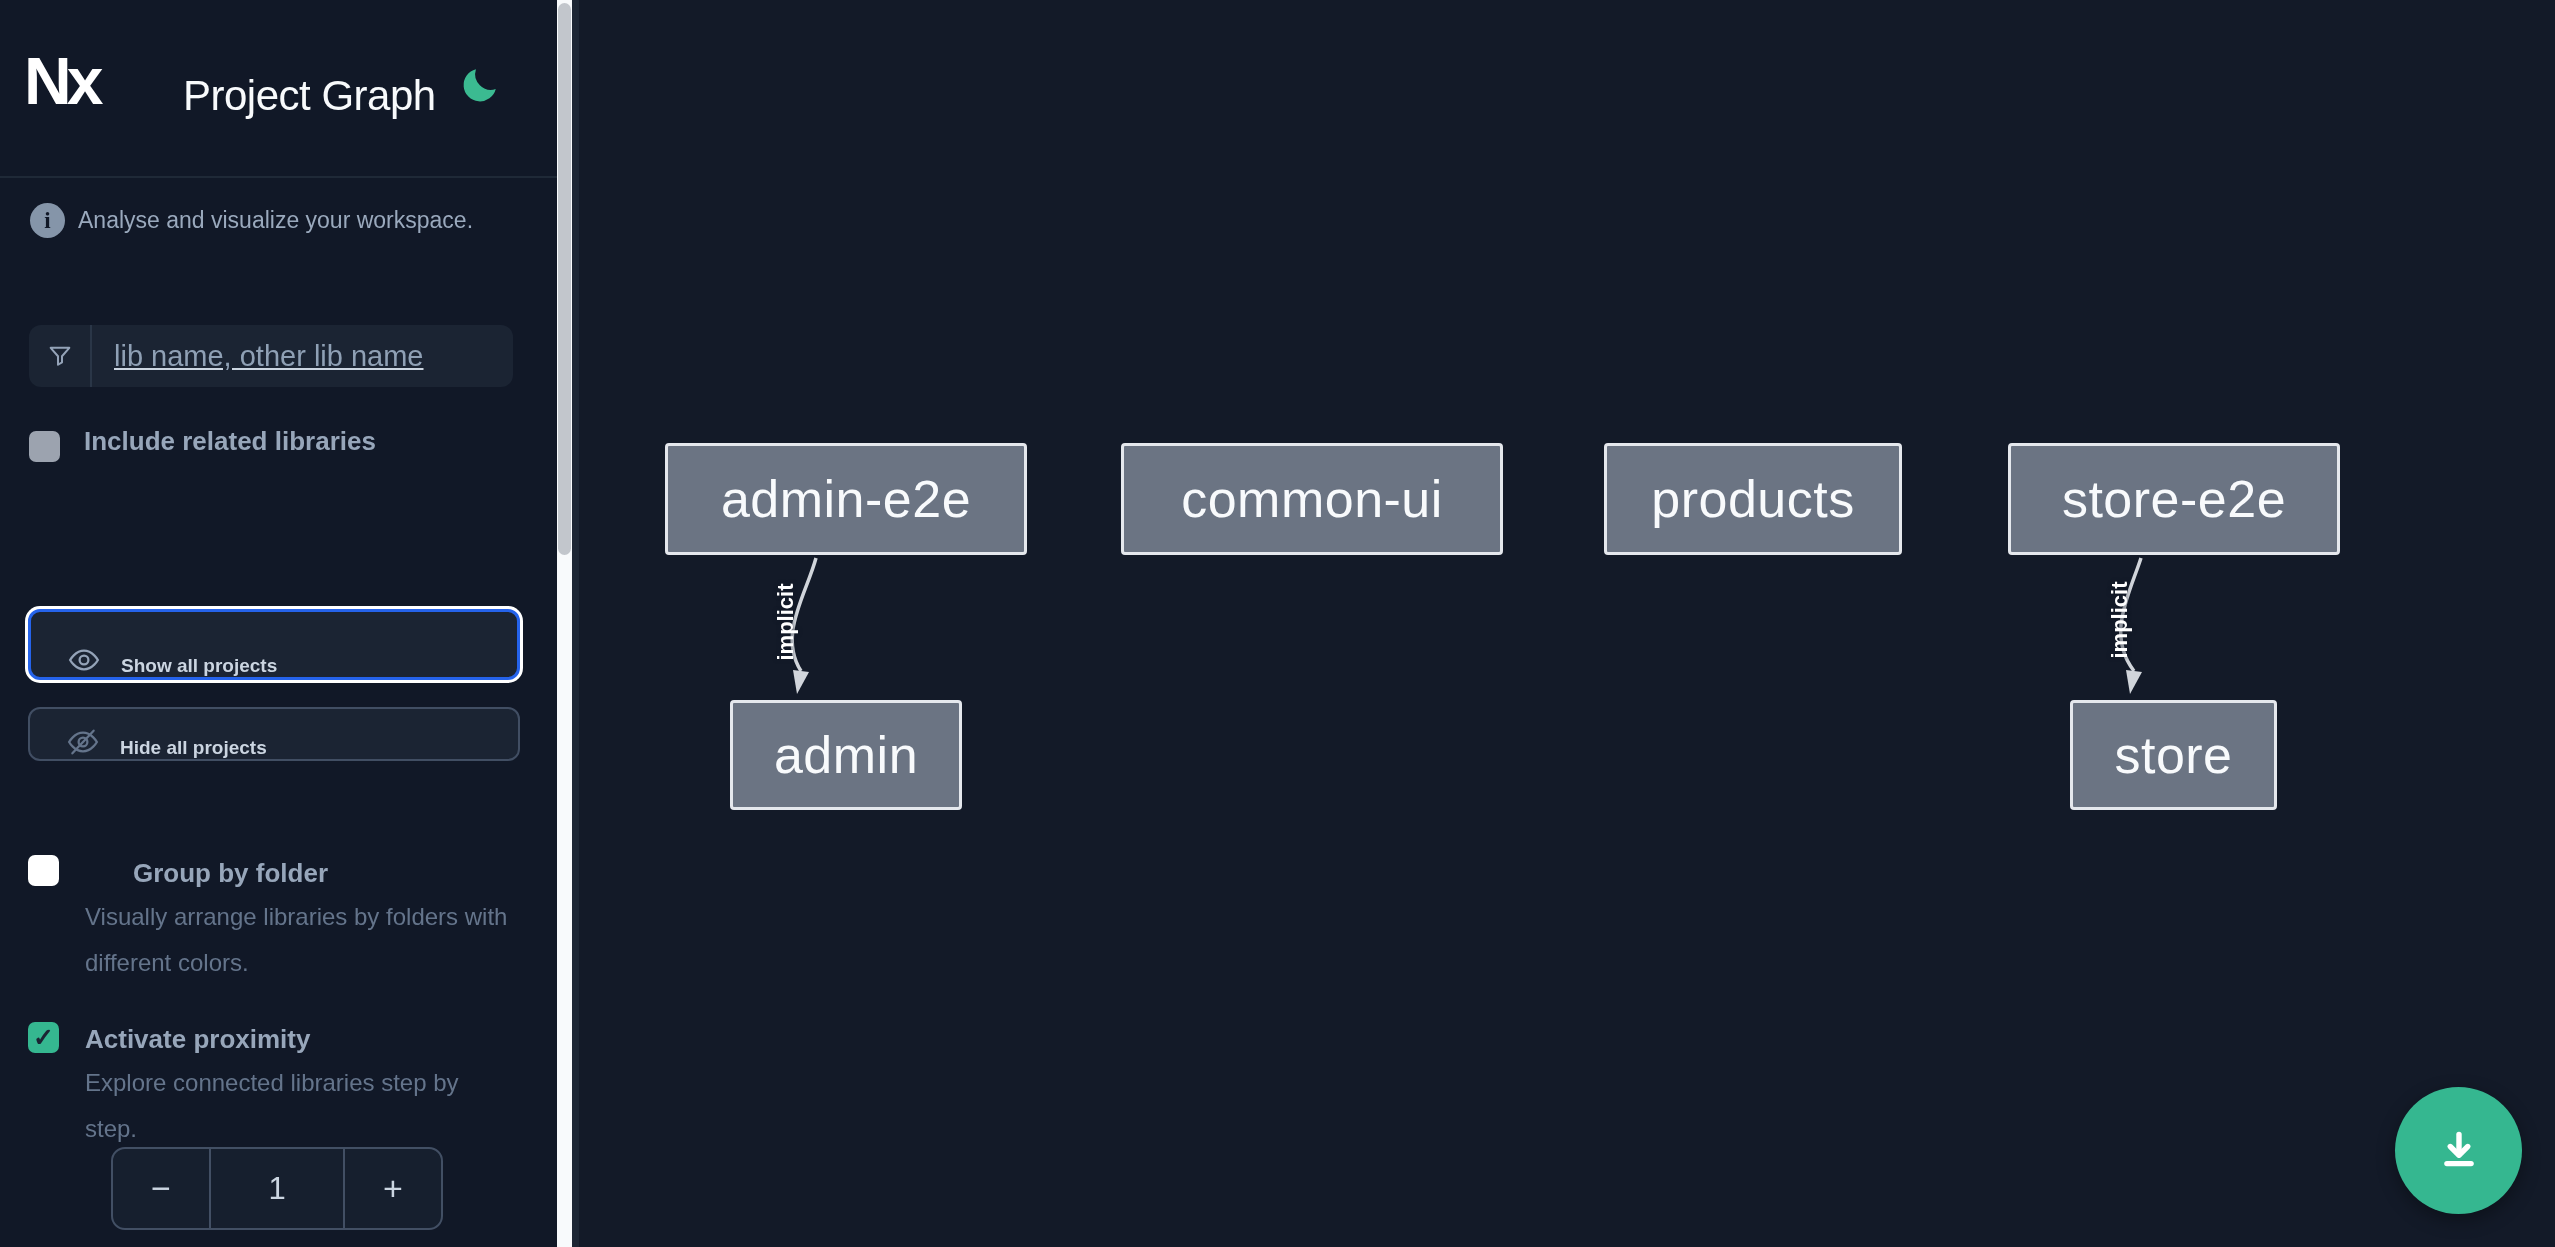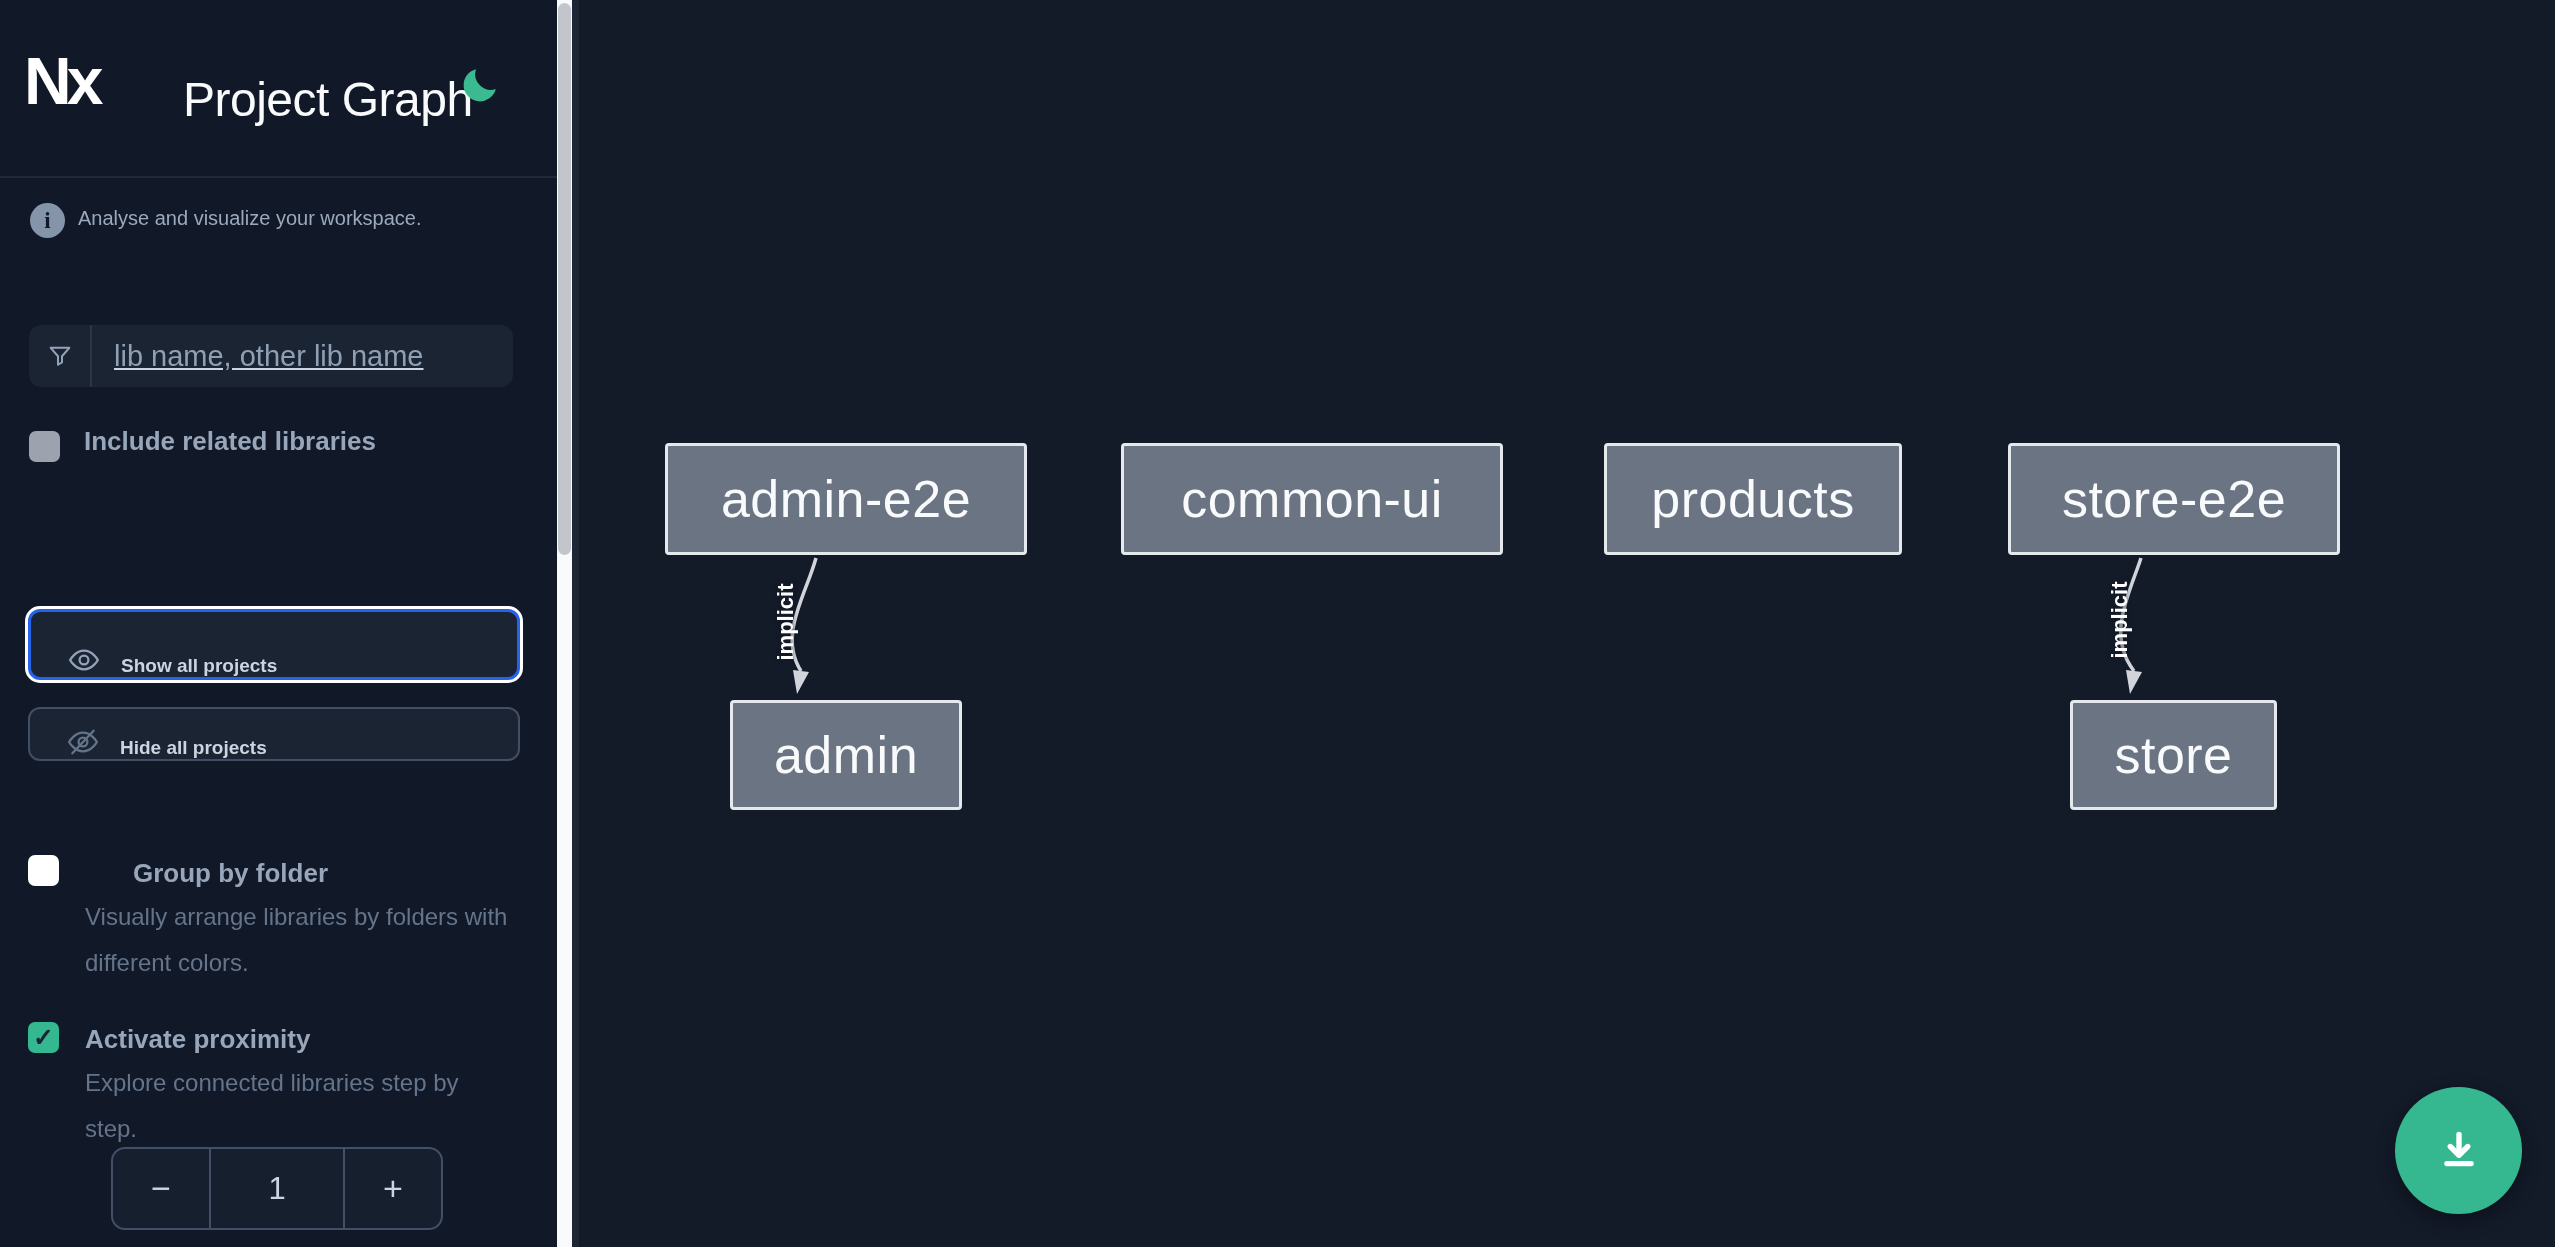--- a/index.html
+++ b/index.html
@@ -5,29 +5,29 @@
   * { margin:0; padding:0; box-sizing:border-box; }
   html,body { width:2555px; height:1247px; overflow:hidden; background:#131a28;
               font-family:"Liberation Sans", sans-serif; }
   .abs { position:absolute; }
 
   
   #sidebar { position:absolute; left:0; top:0; width:557px; height:1247px; background:#111827; }
 
   .logo { left:24px; top:48px; font-size:66px; font-weight:800; color:#ffffff;
           letter-spacing:-5px; line-height:1; }
-  .app-title { left:183px; top:72px; font-size:48px; font-weight:500; color:#f8fafc; letter-spacing:-0.5px; }
+  .app-title { left:183px; top:72px; font-size:42px; font-weight:500; color:#f8fafc; letter-spacing:-0.5px; }
   .moon-btn { left:456px; top:62px; width:48px; height:48px; background:none; border:none; cursor:pointer; }
   .header-divider { left:0; top:176px; width:557px; height:2px; background:#1f2937; }
 
   .info-icon { left:30px; top:203px; width:35px; height:35px; border-radius:50%;
                background:#8595a9; color:#111827; font-weight:800; font-size:23px;
                font-family:"Liberation Serif", serif;
                display:flex; align-items:center; justify-content:center; }
-  .info-text { left:78px; top:207px; width:460px; font-size:20px; color:#9aa9bd; }
+  .info-text { left:78px; top:207px; width:460px; font-size:23px; color:#9aa9bd; }
 
   .search-box { left:29px; top:325px; width:484px; height:62px; background:#1b2433;
                 border-radius:12px; display:flex; align-items:stretch; overflow:hidden; }
   .search-icon-cell { width:64px; display:flex; align-items:center; justify-content:center;
                       border-right:2px solid #2a3647; color:#94a3b8; }
   .search-box input { flex:1; background:transparent; border:none; outline:none;
                       padding:0 22px; font-size:29px; color:#cbd5e1;
                       font-family:"Liberation Sans", sans-serif;text-decoration:underline; }
   .search-box input::placeholder { color:#8fa0b5; opacity:1; }
 

